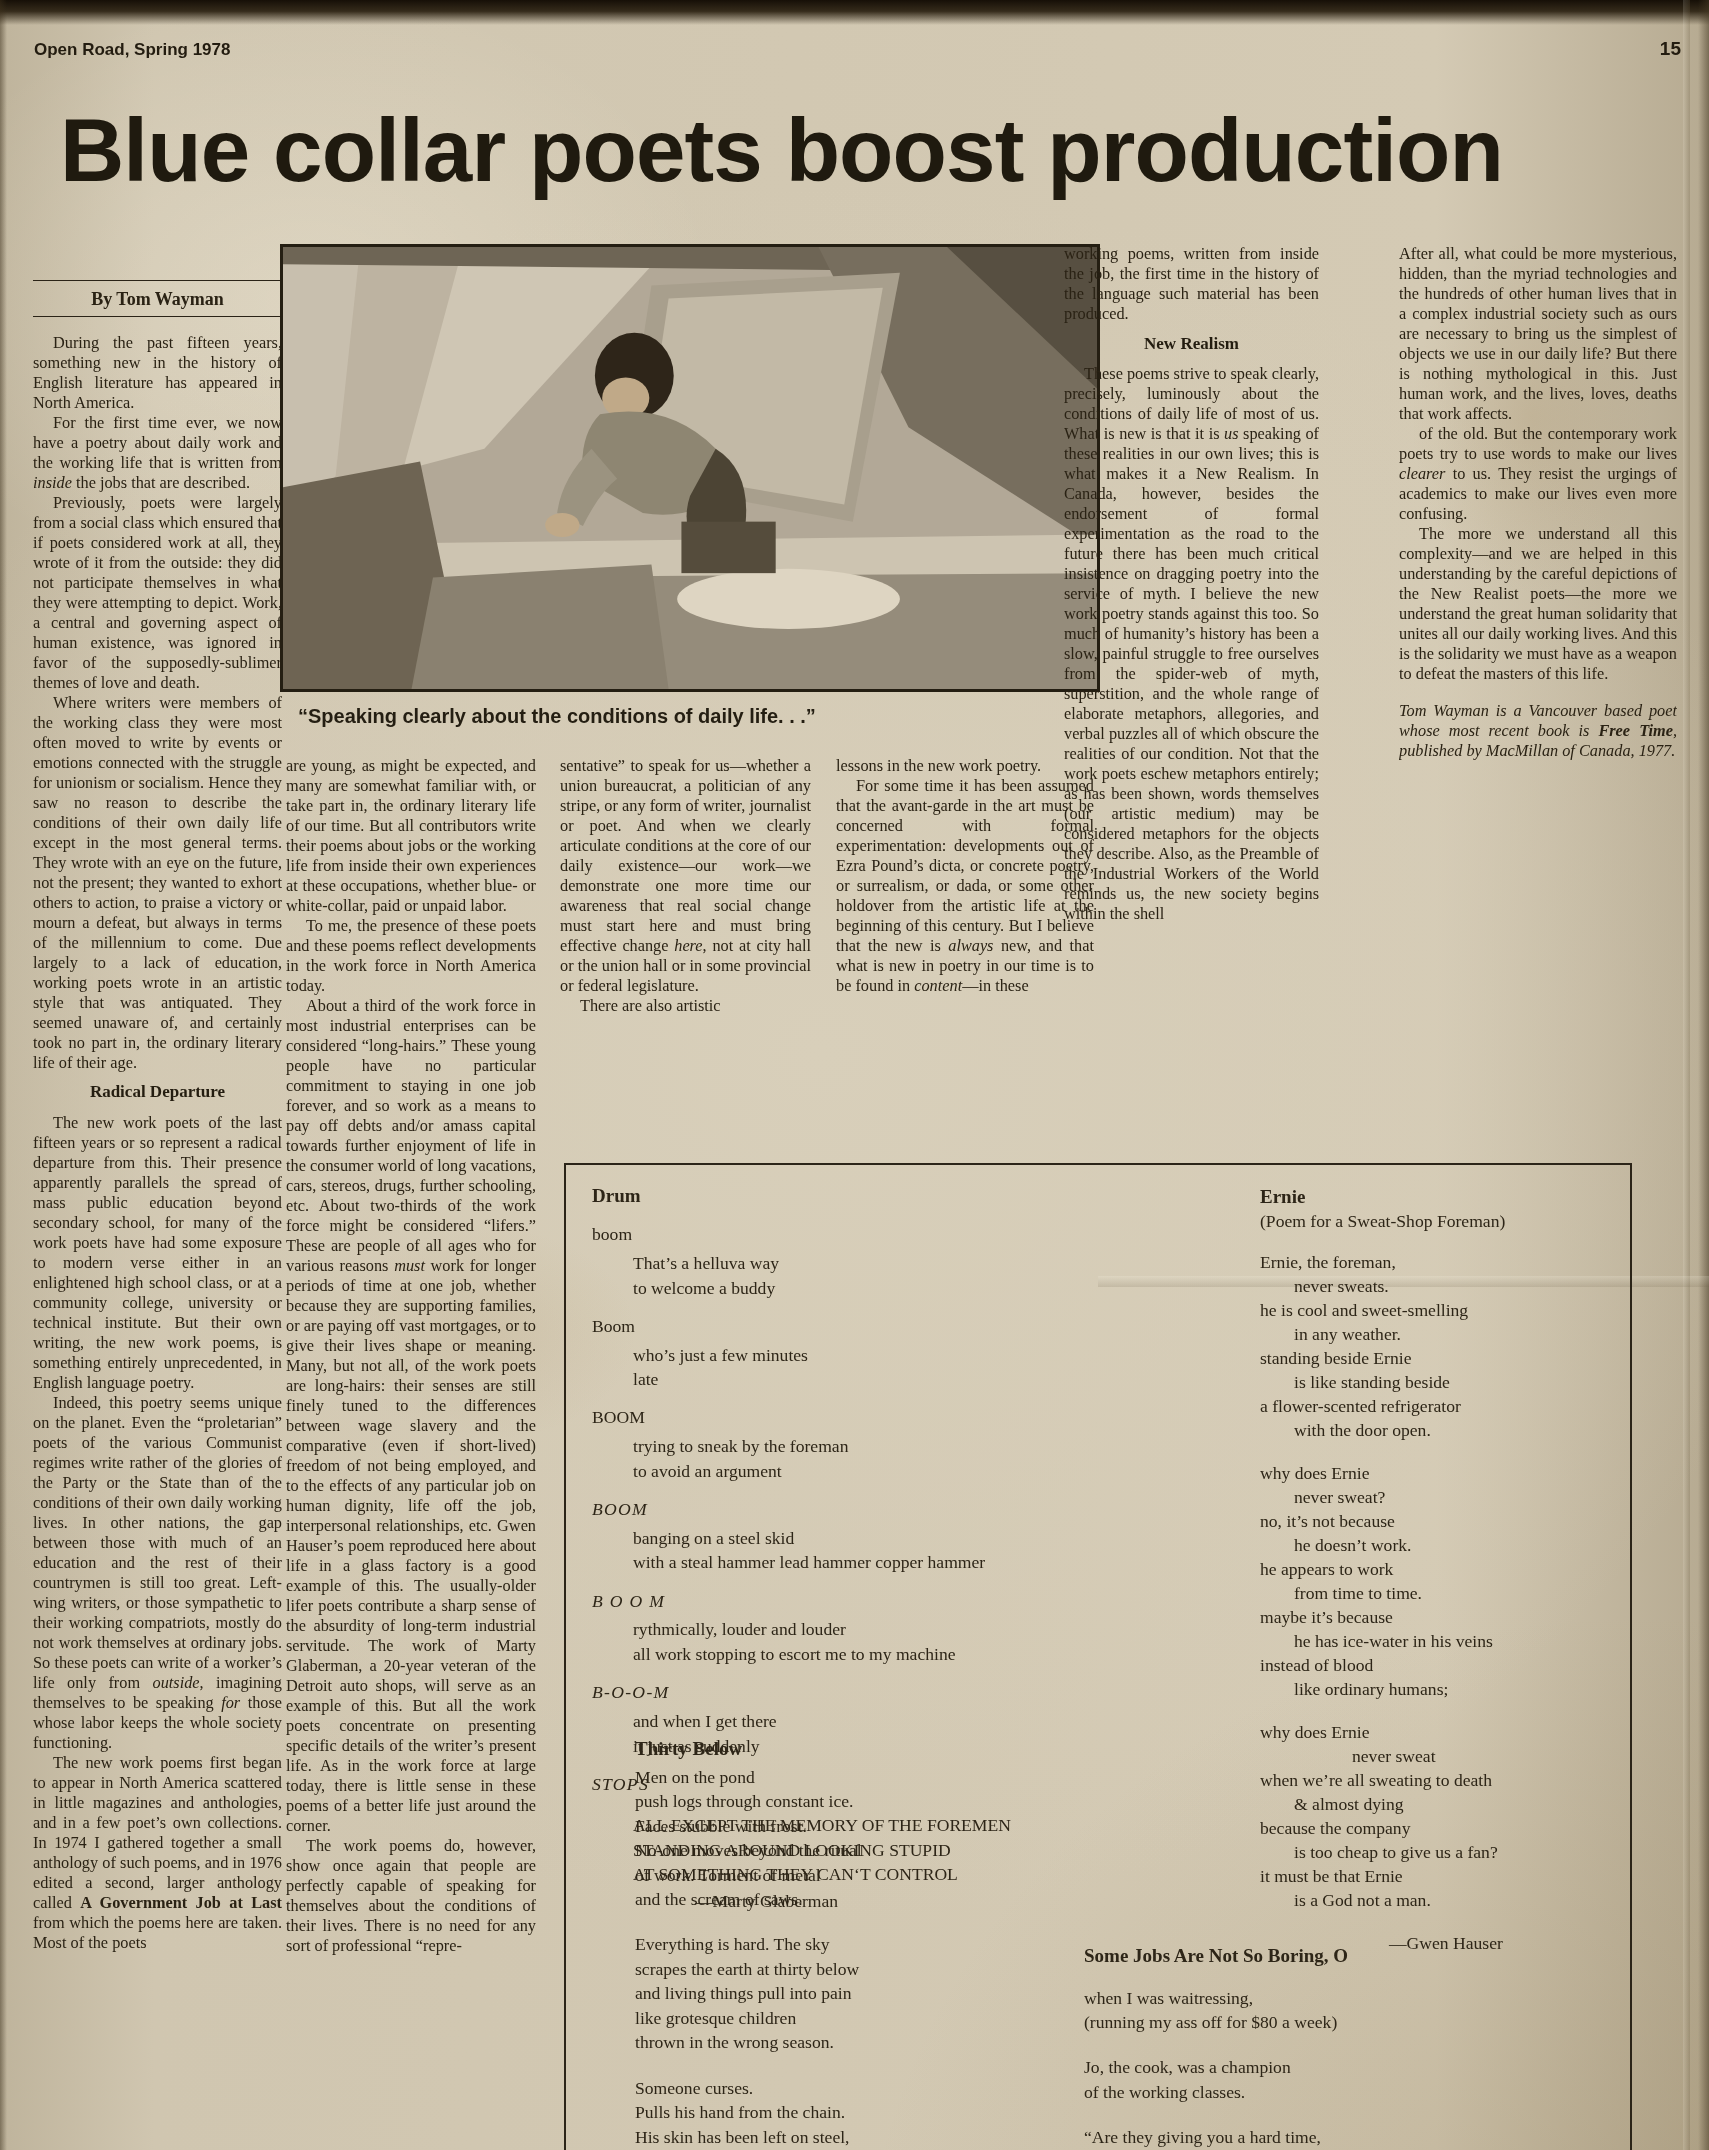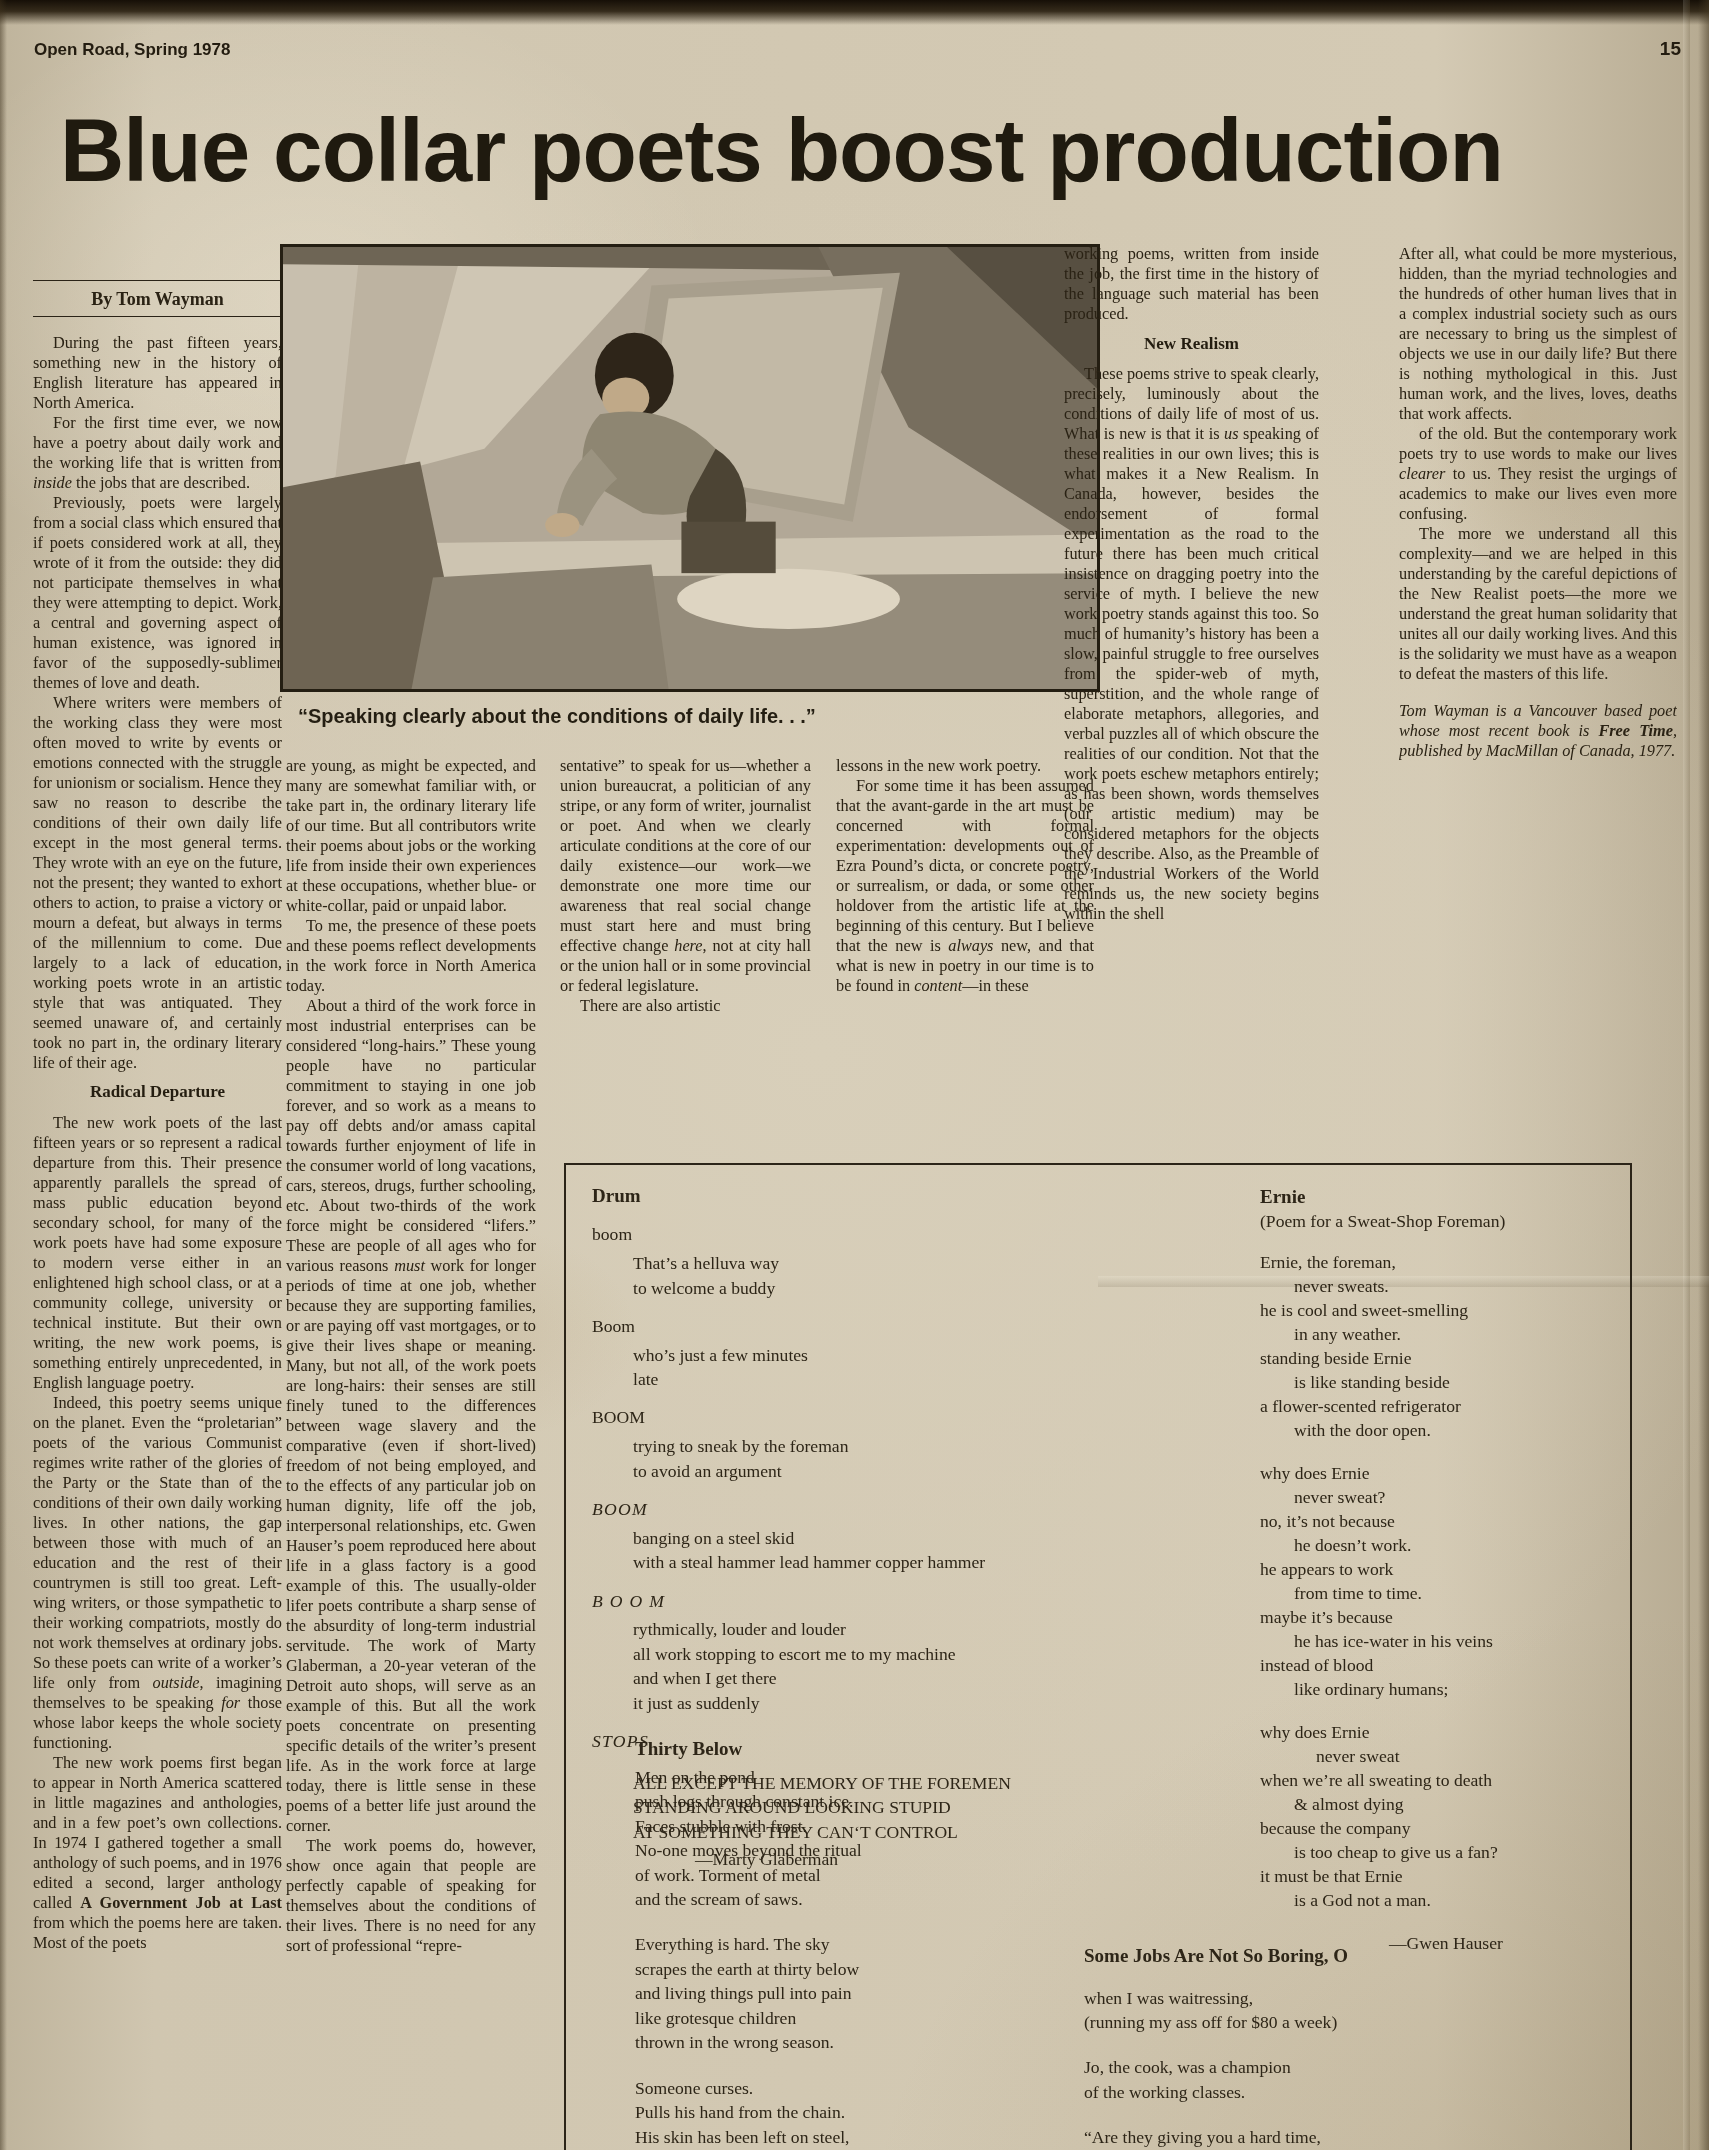--- a/index.html
+++ b/index.html
@@ -68,21 +68,21 @@
   #thirty{left:69px;top:572px;width:559px;}
   #ernie{left:694px;top:20px;width:366px;line-height:24px;}
   #somejobs{left:518px;top:779px;width:533px;}
   .beat{margin:13.8px 0 4.3px;}
   .beat.it{font-style:italic;letter-spacing:1.3px;}
   .dverse{margin-left:41px;}
   .dfinale{margin-left:41px;margin-top:17px;}
   .stanza{margin-bottom:20.6px;}
   #ernie .stanza{margin-bottom:19px;}
   .in1{margin-left:34px;}
-  .in2{margin-left:56px;}
+  .in2{margin-left:92px;}
   .attr{margin-top:2.6px;}
   .attr-drum{margin-left:103px;}
   .attr-ernie{margin-left:129px;margin-top:0.9px;}
 </style>
 </head>
 <body>
 
 <div class="edge-top"></div>
 <div class="edge-left"></div>
 <div class="edge-right"></div>
@@ -174,20 +174,21 @@
         <div class="dverse">late</div>
         <div class="beat">BOOM</div>
         <div class="dverse">trying to sneak by the foreman</div>
         <div class="dverse">to avoid an argument</div>
         <div class="beat it">BOOM</div>
         <div class="dverse">banging on a steel skid</div>
         <div class="dverse">with a steal hammer lead hammer copper hammer</div>
         <div class="beat it">B O O M</div>
         <div class="dverse">rythmically, louder and louder</div>
         <div class="dverse">all work stopping to escort me to my machine</div>
+        <div class="beat it">B-O-O-M</div>
         <div class="dverse">and when I get there</div>
         <div class="dverse">it just as suddenly</div>
         <div class="beat it">STOPS</div>
         <div class="dfinale">
           <div>ALL EXCEPT THE MEMORY OF THE FOREMEN</div>
           <div>STANDING AROUND LOOKING STUPID</div>
           <div>AT SOMETHING THEY CAN‘T CONTROL</div>
         </div>
       </div>
     <div class="attr attr-drum">—Marty Glaberman</div>

